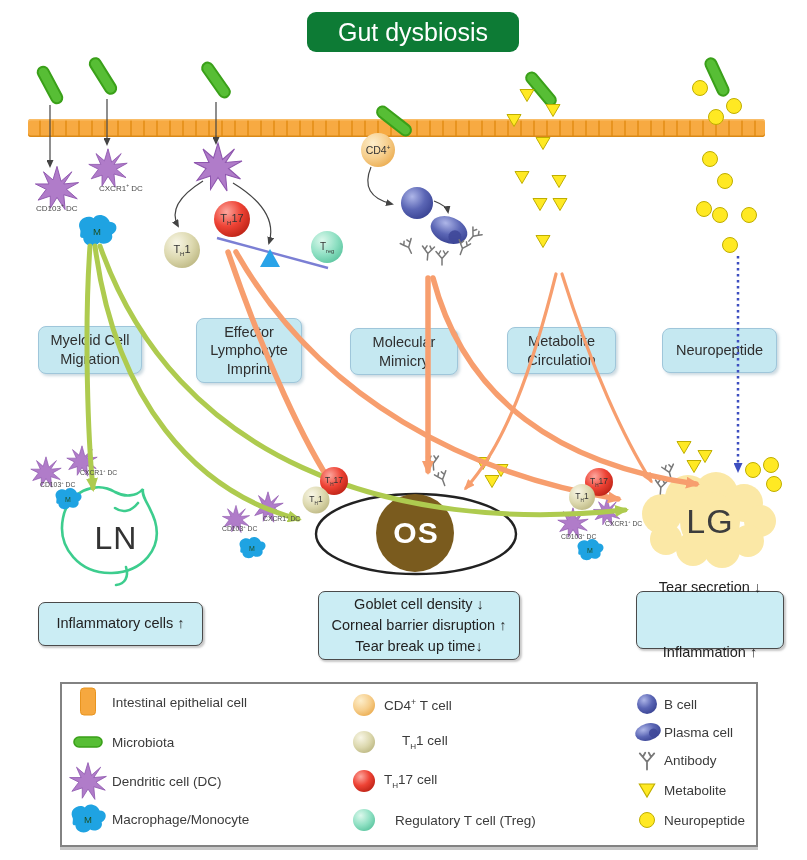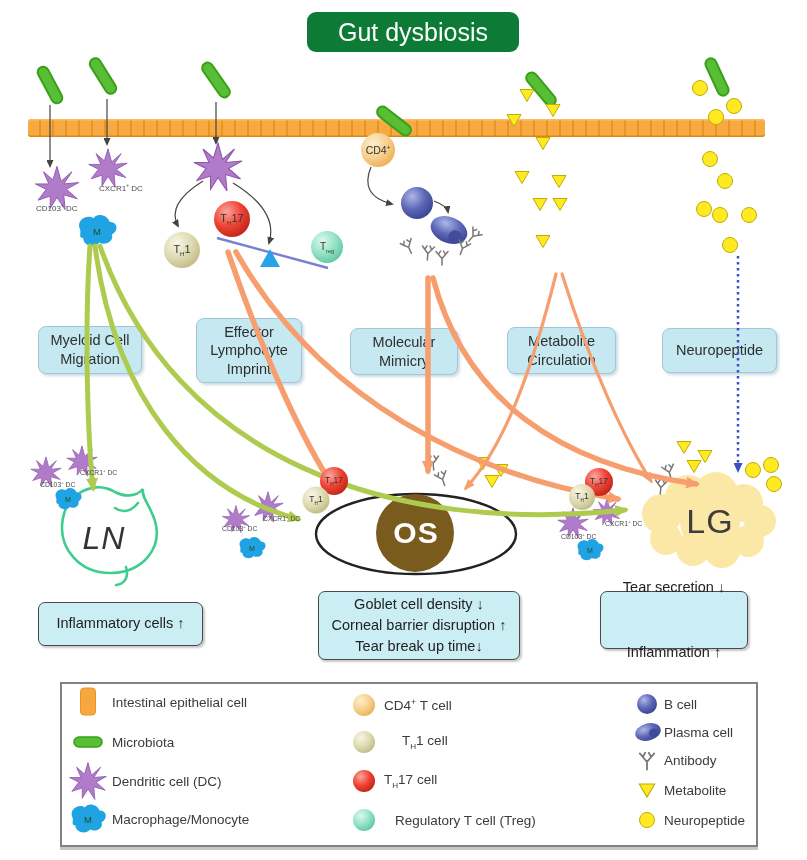--- a/index.html
+++ b/index.html
@@ -252,21 +252,21 @@
       <circle cx="232" cy="219" r="18" fill="url(#gTh17)"></circle>
       <circle cx="327" cy="247" r="16" fill="url(#gTreg)"></circle>
       <circle cx="378" cy="150" r="17" fill="url(#gCd4)"></circle>
       <circle cx="334" cy="481" r="14" fill="url(#gTh17)"></circle>
       <circle cx="316" cy="500" r="13.5" fill="url(#gTh1)"></circle>
       <circle cx="599" cy="482" r="14" fill="url(#gTh17)"></circle>
       <circle cx="582" cy="497" r="13" fill="url(#gTh1)"></circle>
     </g>
   </svg>
 
-  <div class="abs ctr organ" style="left:104px;top:538px;font-style:italic;">LN</div>
+  <div class="abs ctr organ" style="left:116px;top:538px;">LN</div>
   <div class="abs ctr organ" style="left:416px;top:533px;color:#fff;font-size:30px;font-weight:bold;">OS</div>
   <div class="abs ctr organ" style="left:710px;top:521px;font-size:34px;color:#3d3d3d;">LG</div>
 
   <div class="abs ctr blabel" style="left:182px;top:250px;font-size:11px;"><span>T</span><sub>H</sub><span>1</span></div>
   <div class="abs ctr blabel" style="left:232px;top:219px;font-size:11px;"><span>T</span><sub>H</sub><span>17</span></div>
   <div class="abs ctr blabel" style="left:327px;top:247px;font-size:10px;"><span>T</span><sub>reg</sub></div>
   <div class="abs ctr blabel" style="left:378px;top:150px;font-size:10.5px;"><span>CD4</span><sup>+</sup></div>
   <div class="abs ctr blabel" style="left:334px;top:481px;font-size:8.5px;"><span>T</span><sub>H</sub><span>17</span></div>
   <div class="abs ctr blabel" style="left:316px;top:500px;font-size:8.5px;"><span>T</span><sub>H</sub><span>1</span></div>
   <div class="abs ctr blabel" style="left:599px;top:482px;font-size:8.5px;"><span>T</span><sub>H</sub><span>17</span></div>
@@ -287,21 +287,21 @@
   <div class="abs slabel slabel-sm" style="left:605px;top:519px;"><span>CXCR1</span><sup>+</sup><span> DC</span></div>
 
   <div class="abs obox" style="left:38px;top:602px;width:163px;height:42px;">
     <div>Inflammatory cells ↑</div>
   </div>
   <div class="abs obox" style="left:318px;top:591px;width:200px;height:67px;">
     <div>Goblet cell density ↓</div>
     <div>Corneal barrier disruption ↑</div>
     <div>Tear break up time↓</div>
   </div>
-  <div class="abs obox" style="left:600px;top:591px;width:146px;height:56px;gap:44px;">
+  <div class="abs obox" style="left:636px;top:591px;width:146px;height:56px;gap:44px;">
     <div>Tear secretion ↓</div>
     <div>Inflammation ↑</div>
   </div>
 
   <div class="abs" id="legend">
     <svg width="694" height="161" viewBox="0 0 694 161">
       <rect x="18.5" y="4" width="15" height="27" rx="3.5" fill="#F6A83F" stroke="#E8941F"></rect>
       <rect x="12" y="53" width="28" height="10" rx="5" fill="#57BE35" stroke="#3AA019" stroke-width="1.6"></rect>
       <use href="#dc-star" transform="translate(26,97) scale(1.15)"></use>
       <use href="#mphage" transform="translate(26,135) scale(1.05)"></use>

